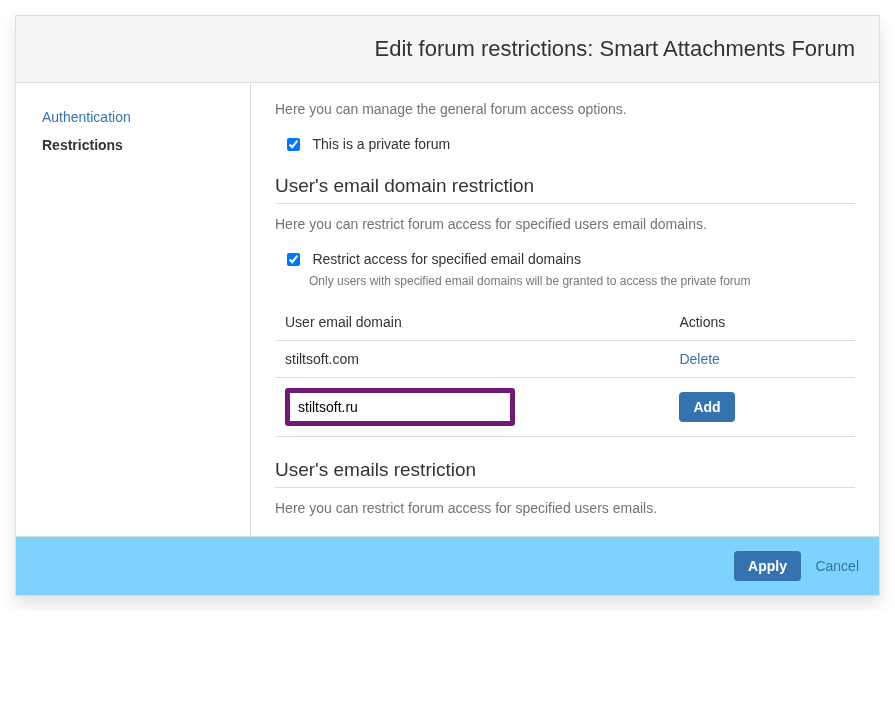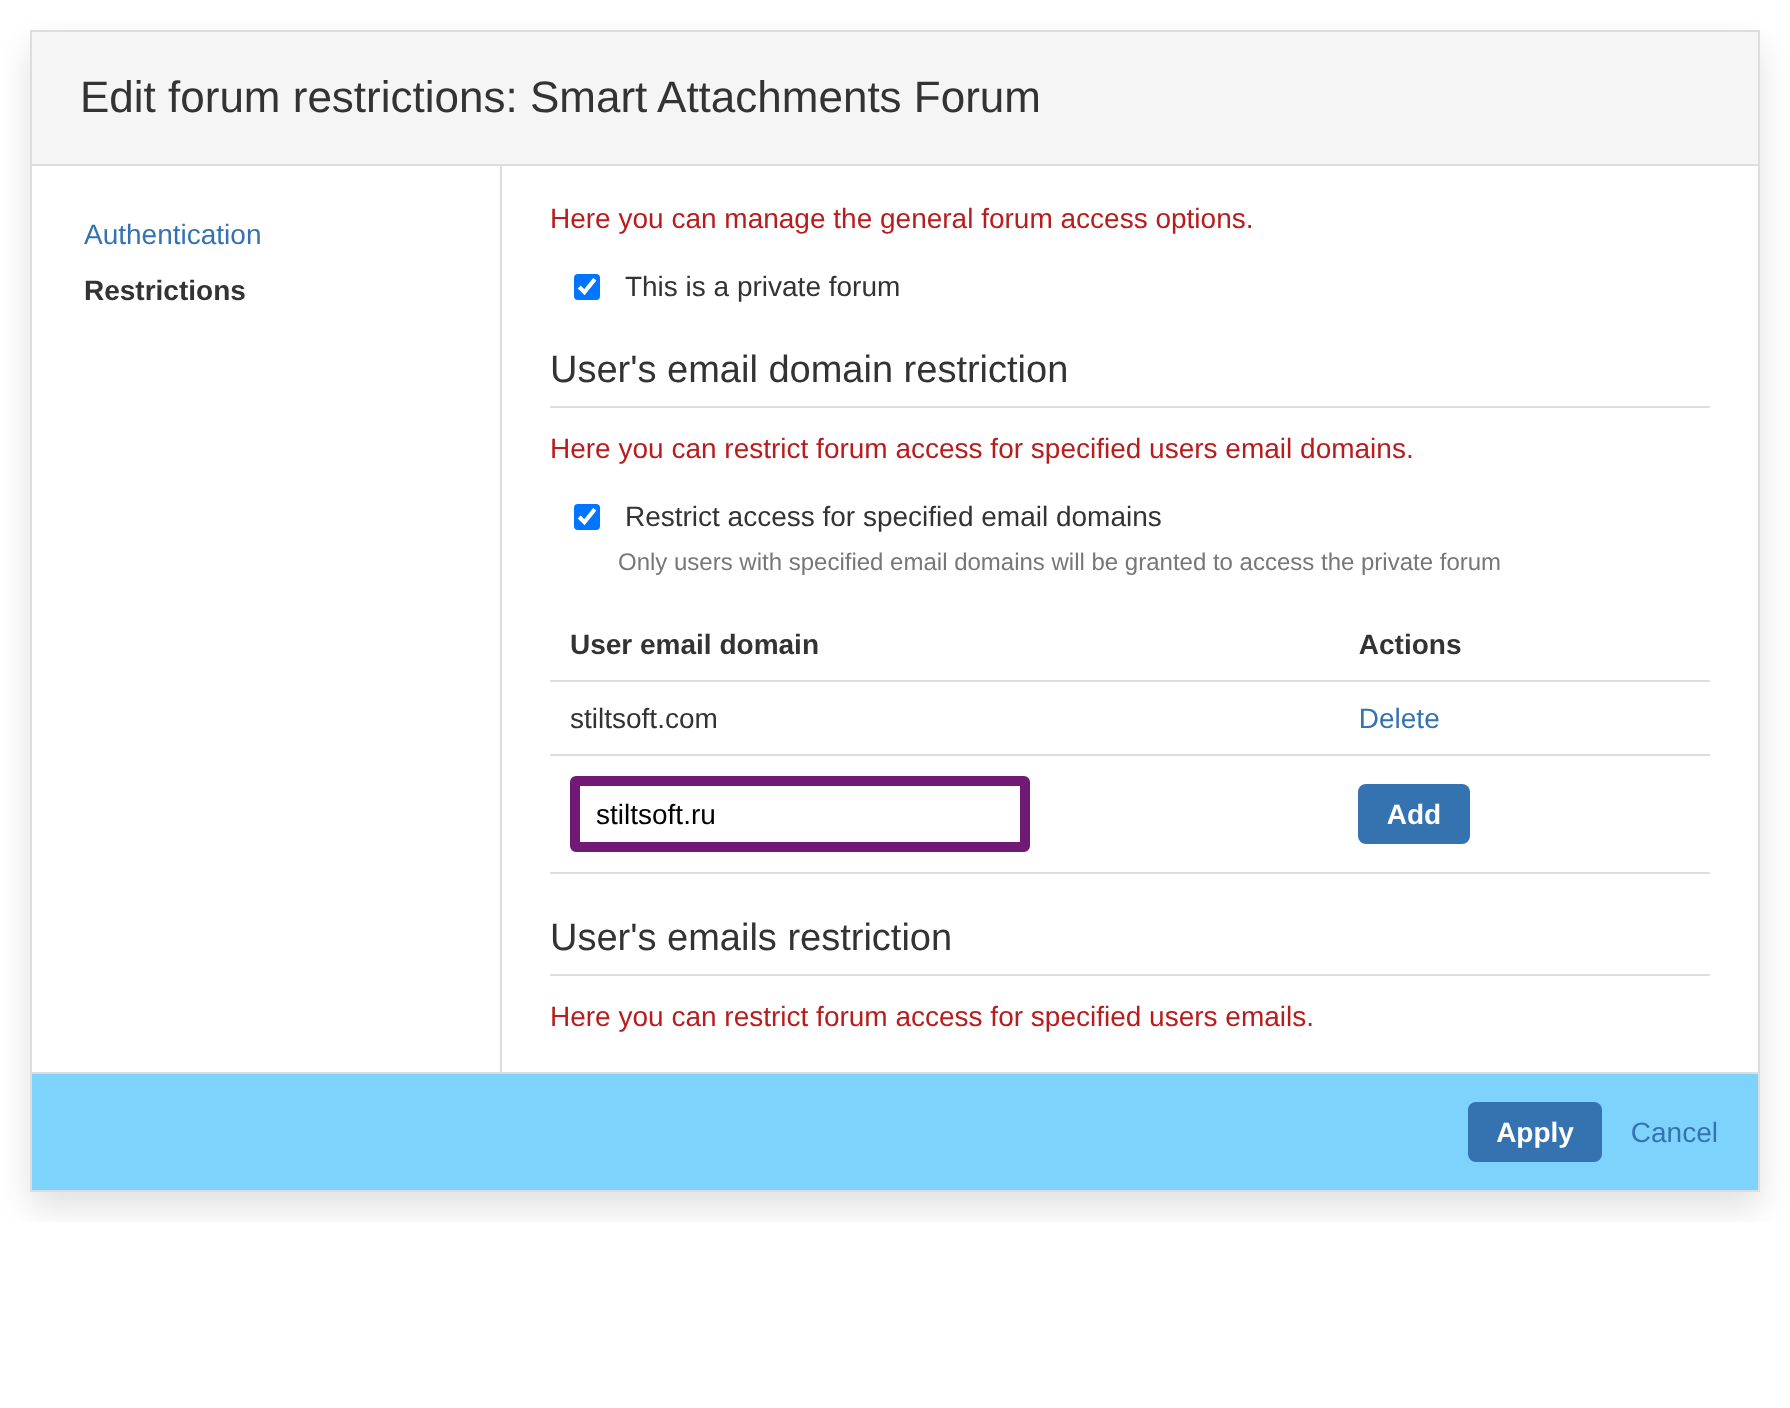--- a/index.html
+++ b/index.html
@@ -17,20 +17,21 @@
     }
     .header {
       background: #f5f5f5;
       padding: 20px 24px;
       border-bottom: 1px solid #ddd;
     }
     .header h1 {
       font-size: 22px;
       font-weight: normal;
       color: #333;
+      text-align: right;
     }
     .body {
       display: flex;
     }
     .sidebar {
       width: 235px;
       padding: 20px 0 20px 26px;
       border-right: 1px solid #ddd;
     }
     .sidebar-item {
@@ -55,21 +56,21 @@
     .section h2 {
       font-size: 19px;
       font-weight: normal;
       color: #333;
       padding-bottom: 6px;
       border-bottom: 1px solid #ddd;
       margin-bottom: 12px;
     }
     .section .desc {
       font-size: 14px;
-      color: #b91c1c;
+      color: #737373;
       margin-bottom: 18px;
     }
     .opt-row {
       margin: 8px 0 4px 12px;
     }
     .opt-row label {
       font-size: 14px;
       color: #333;
     }
     .opt-row input[type="checkbox"] {
@@ -82,21 +83,21 @@
       margin: 6px 0 0 34px;
     }
     .domain-table {
       width: 100%;
       margin-top: 18px;
       border-collapse: collapse;
     }
     .domain-table th {
       text-align: left;
       font-size: 14px;
-      font-weight: bold;
+      font-weight: normal;
       color: #333;
       padding: 8px 10px 10px 10px;
       border-bottom: 1px solid #ddd;
     }
     .domain-table td {
       padding: 10px 10px;
       font-size: 14px;
       border-bottom: 1px solid #ddd;
       vertical-align: middle;
     }

